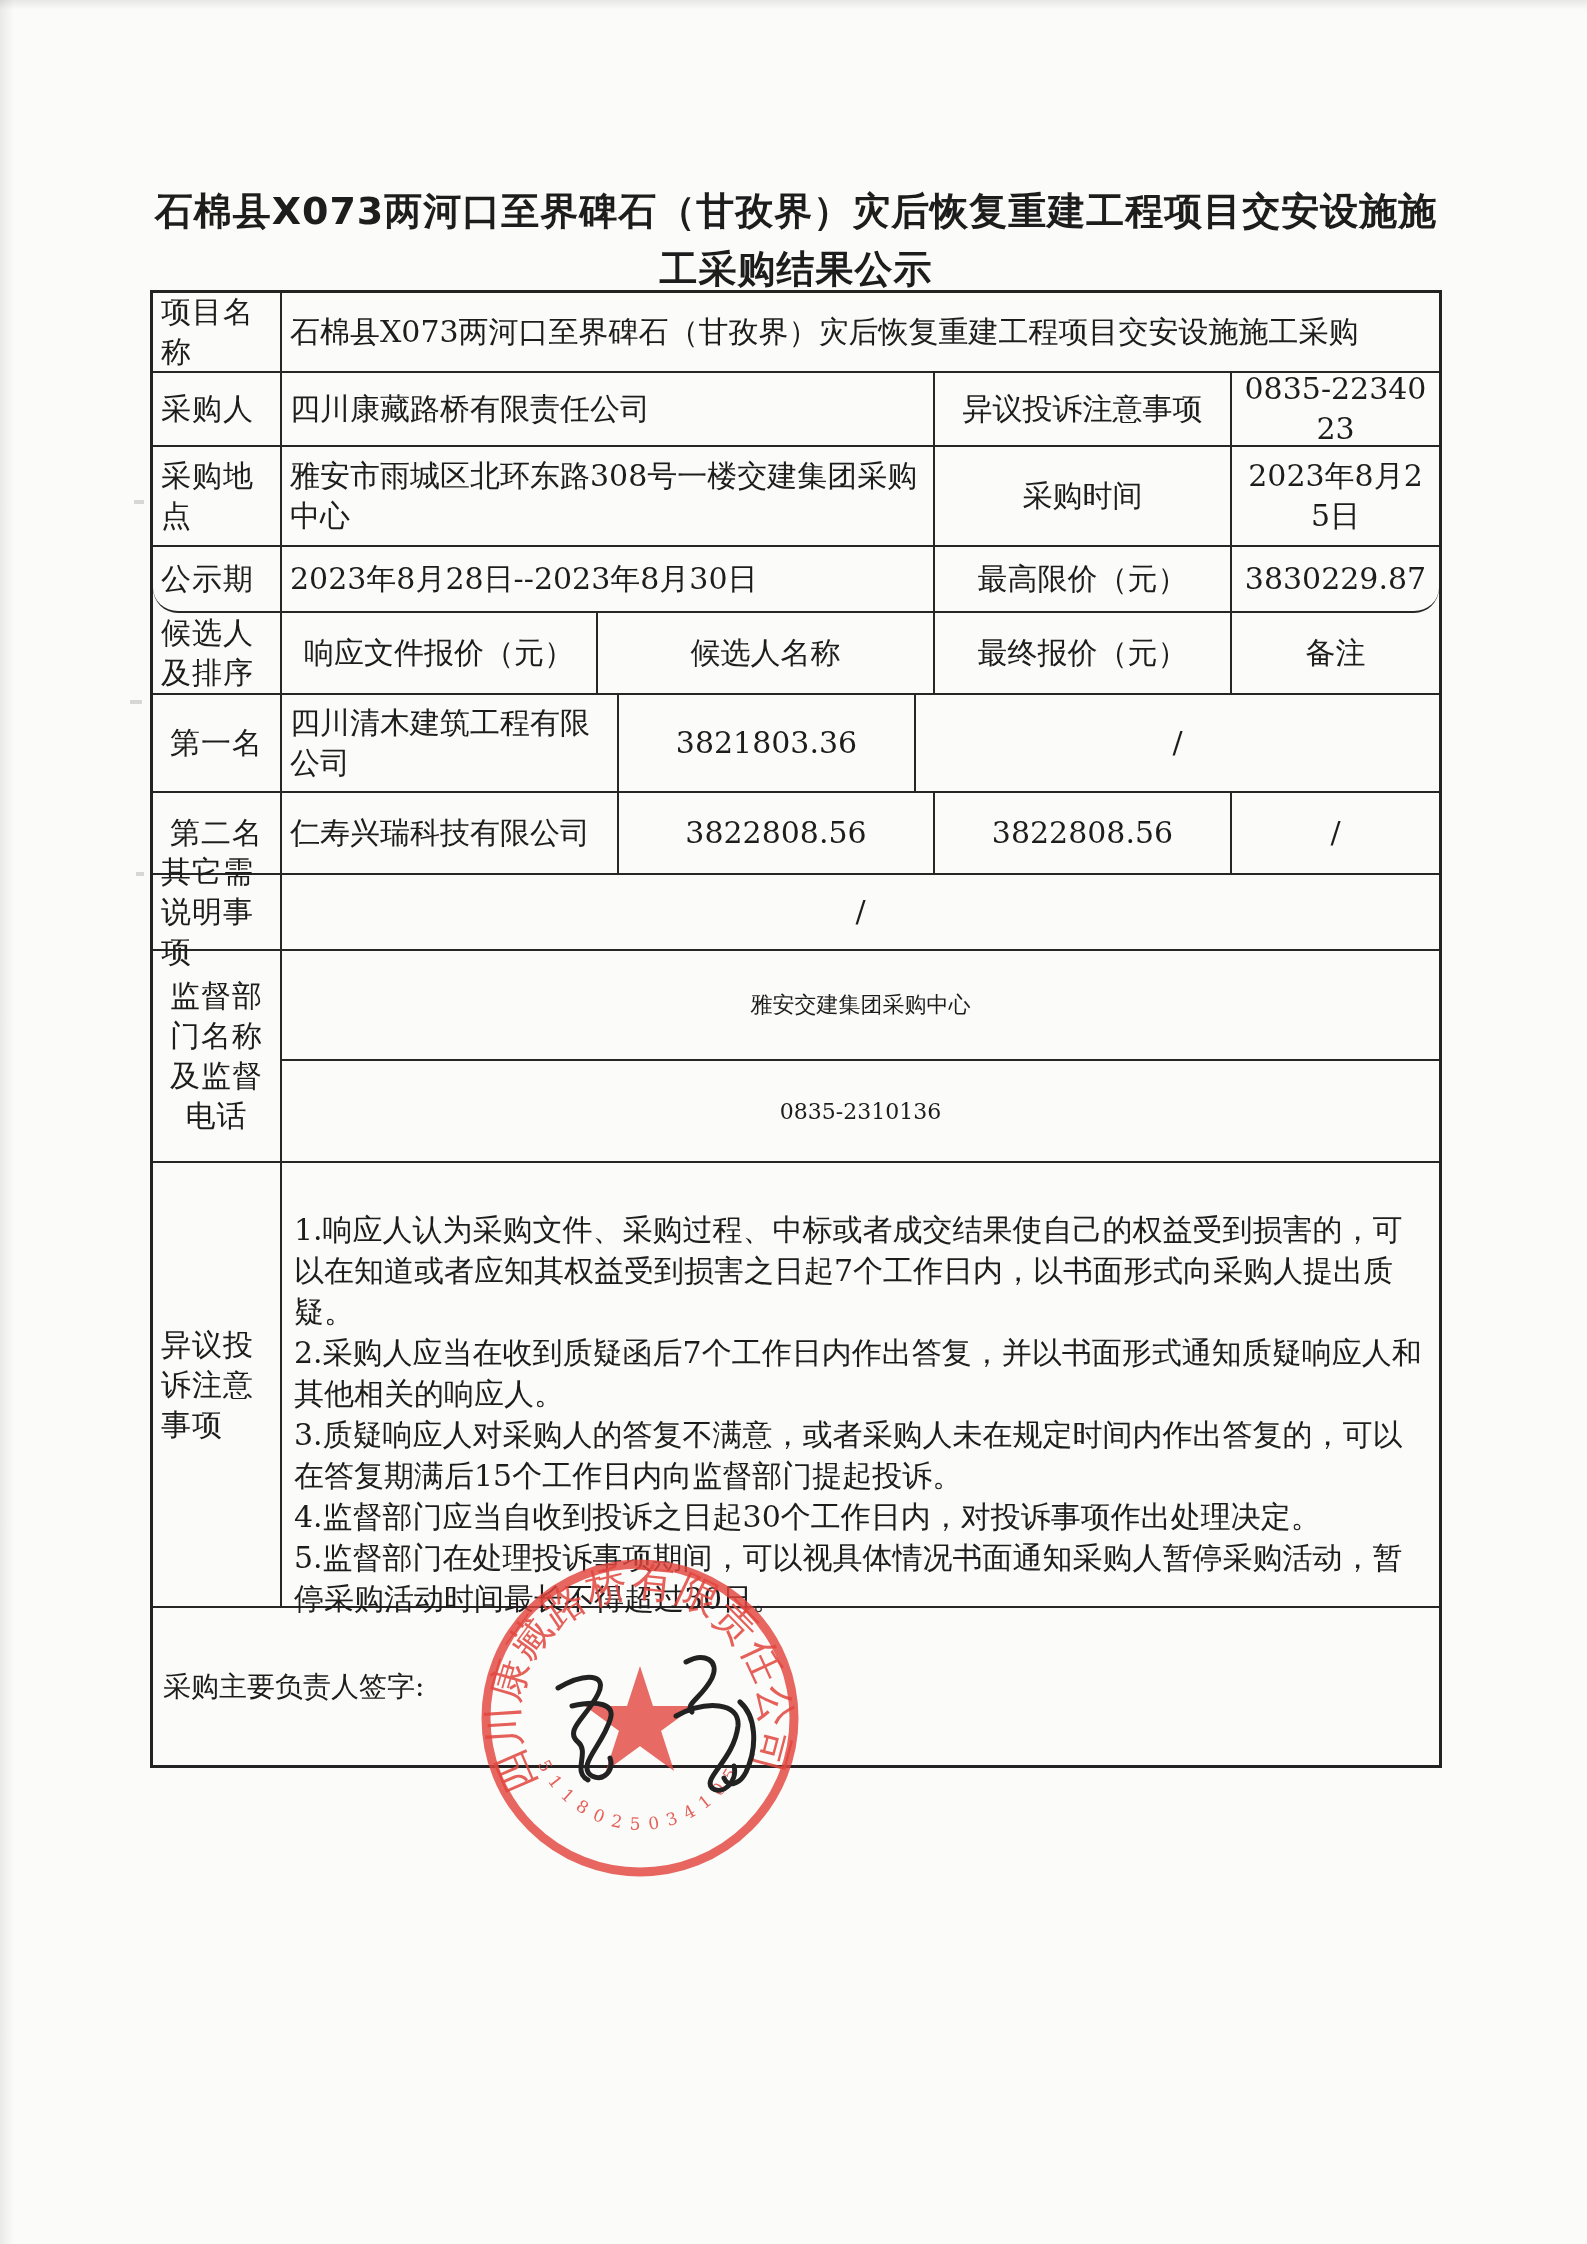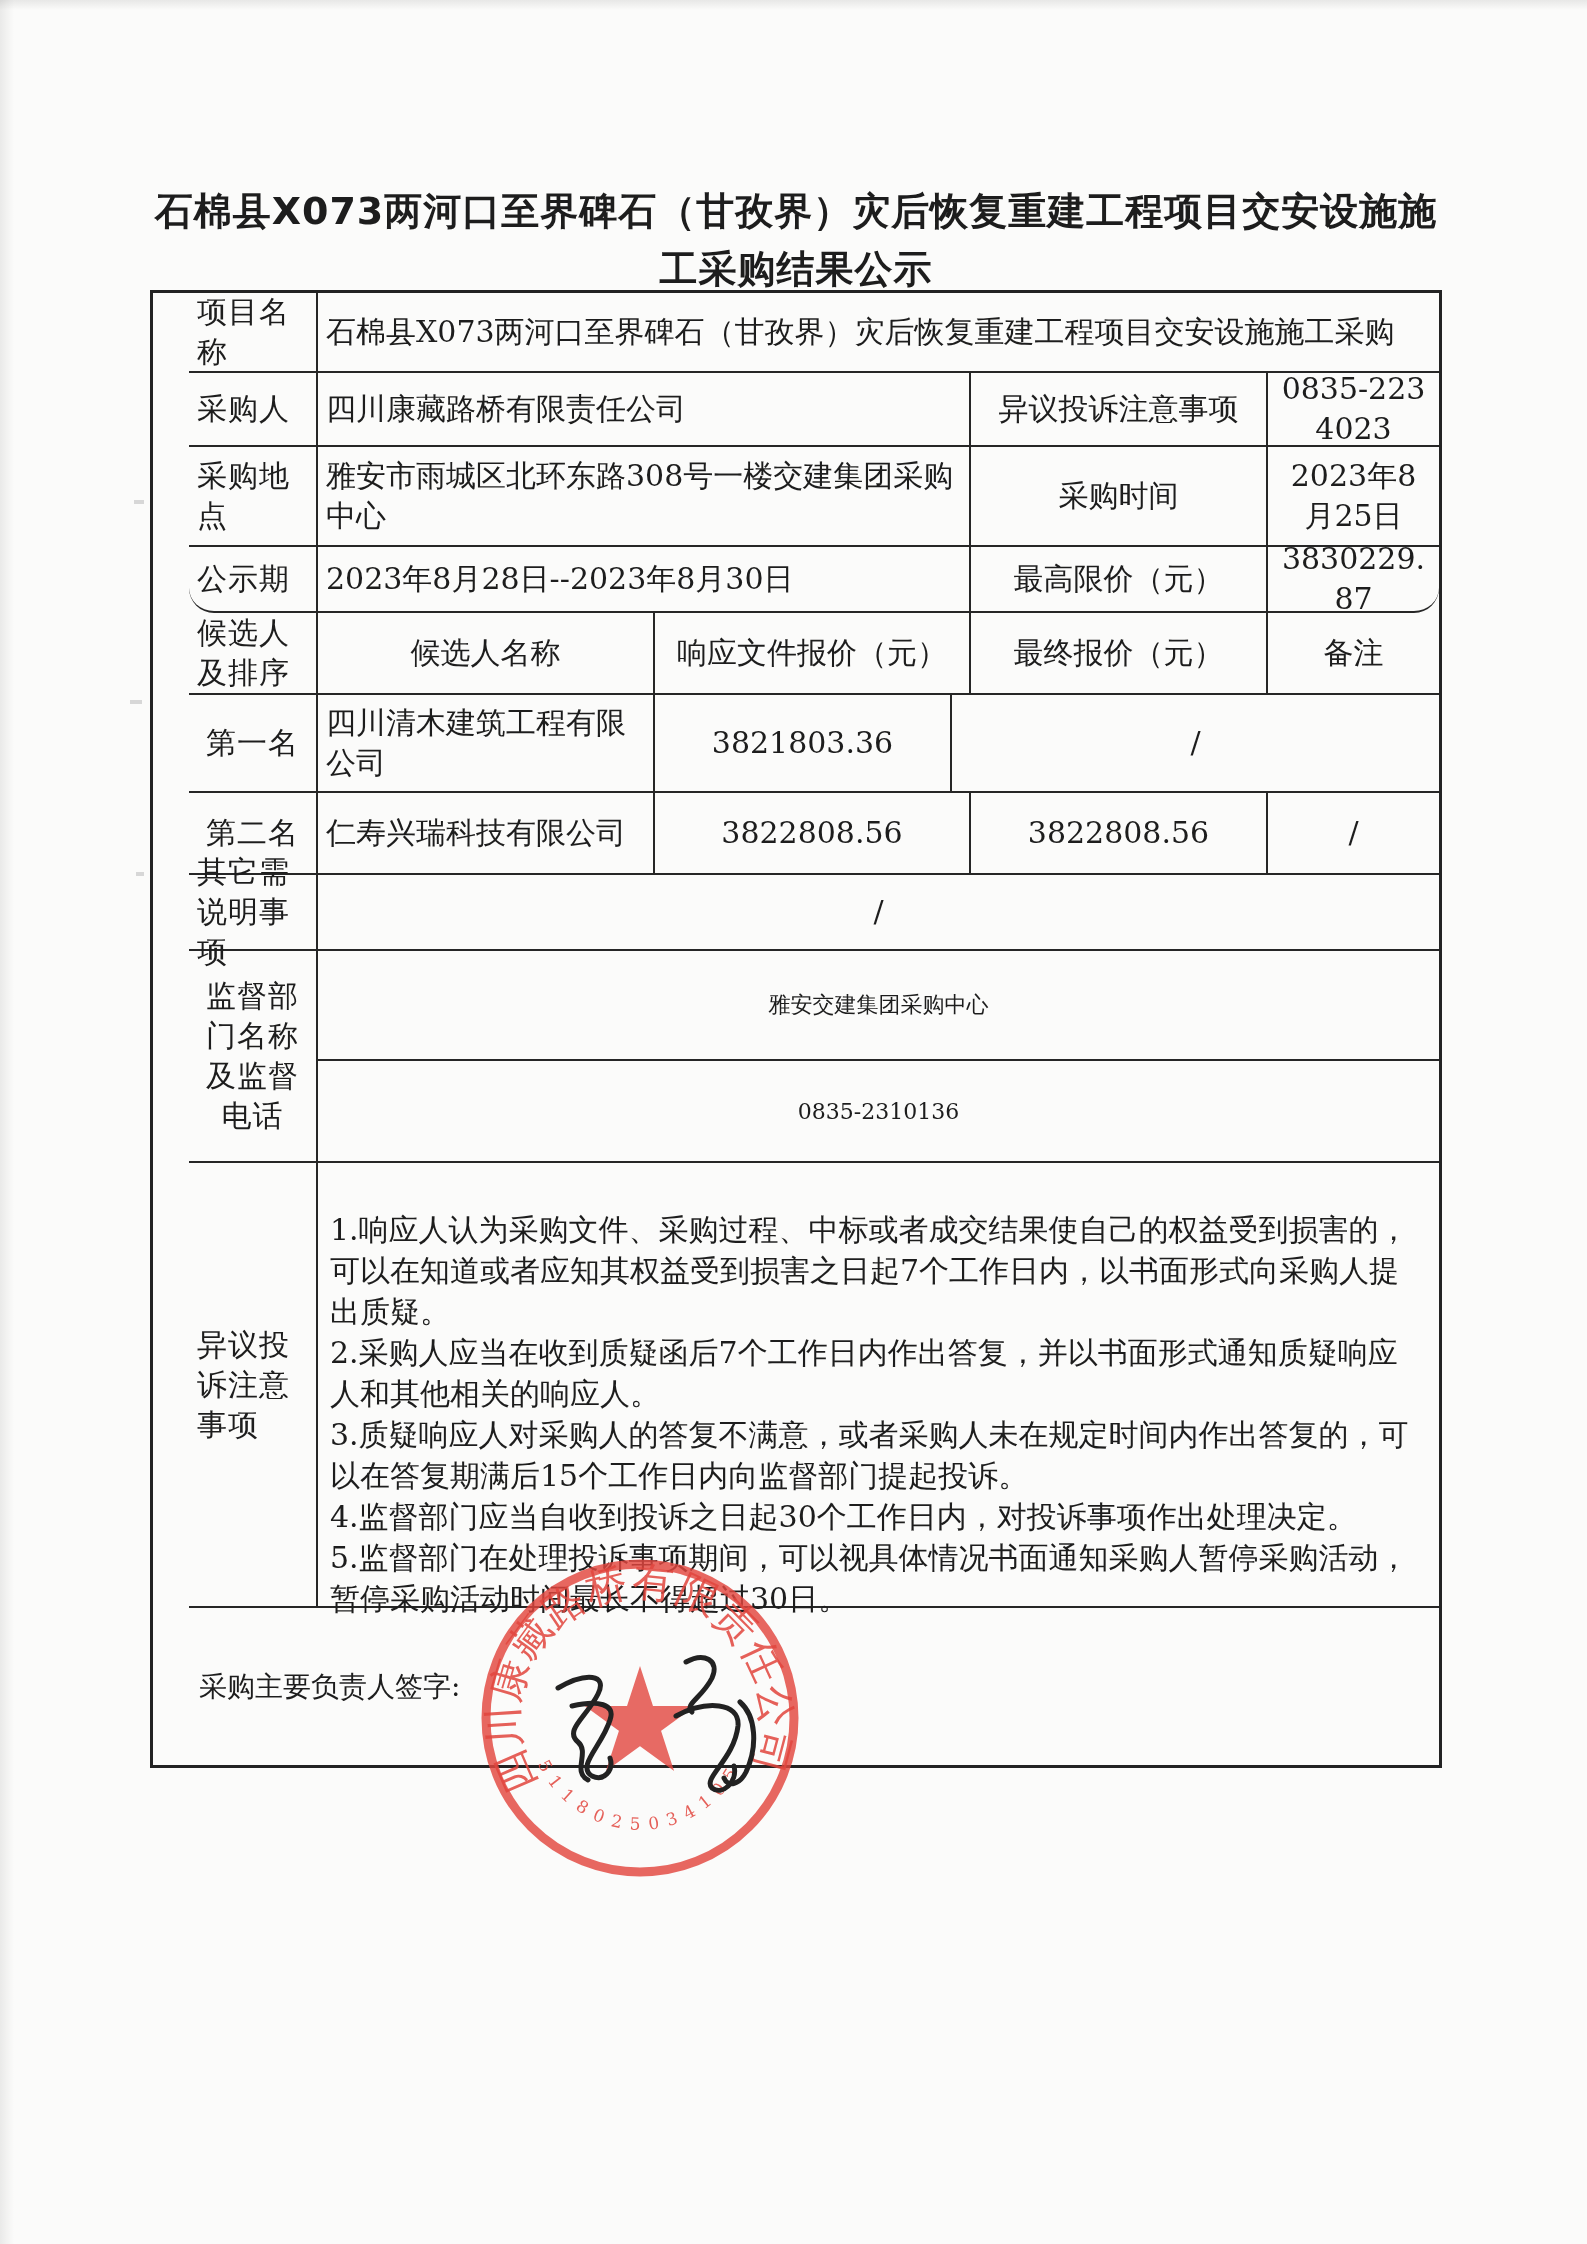--- a/index.html
+++ b/index.html
@@ -18,21 +18,21 @@
   .title{
     position:absolute;left:150px;width:1292px;text-align:center;
     font-family:"DejaVu Sans","Liberation Sans",sans-serif;
     font-weight:bold;font-size:38px;line-height:56px;letter-spacing:1px;
   }
   .title.l1{top:183px;}
   .title.l2{top:241px;}
 
   .sheet{
     position:absolute;left:150px;top:290px;width:1292px;
-    border:3px solid #232323;box-sizing:border-box;background:transparent;padding-left:36px;
+    border:3px solid #232323;box-sizing:border-box;background:transparent;
   }
   .row{display:flex;box-sizing:border-box;border-bottom:2px solid #262626;}
   .row:last-child{border-bottom:none;}
   .cell{
     box-sizing:border-box;border-right:2px solid #262626;
     display:flex;align-items:center;
     font-size:30px;line-height:40px;padding:4px 8px;
     word-break:break-all;
   }
   .cell:last-child{border-right:none;}
@@ -106,22 +106,22 @@
 
   <div class="row r4">
     <div class="cell lab">公示期</div>
     <div class="cell cB">2023年8月28日--2023年8月30日</div>
     <div class="cell cC">最高限价（元）</div>
     <div class="cell cD">3830229.87</div>
   </div>
 
   <div class="row r5">
     <div class="cell lab">候选人及排序</div>
+    <div class="cell k3">响应文件报价（元）</div>
     <div class="cell k2 ctr">候选人名称</div>
-    <div class="cell k3">响应文件报价（元）</div>
     <div class="cell k4">最终报价（元）</div>
     <div class="cell k5">备注</div>
   </div>
 
   <div class="row r6">
     <div class="cell lab ctr">第一名</div>
     <div class="cell k2">四川清木建筑工程有限公司</div>
     <div class="cell k4">3821803.36</div>
     <div class="cell k5">/</div>
   </div>

